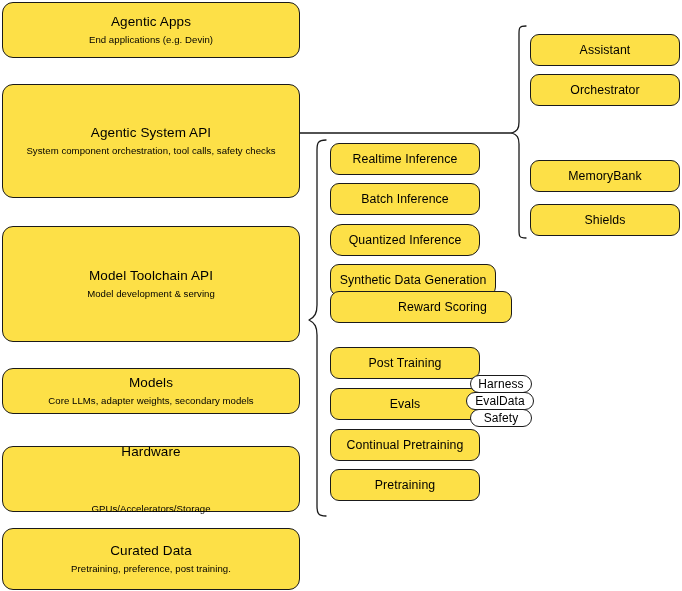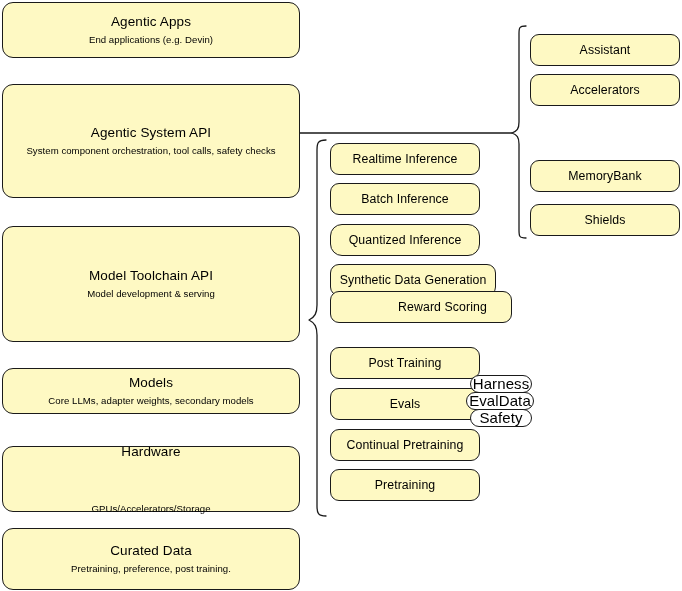--- a/index.html
+++ b/index.html
@@ -22,21 +22,21 @@
     left: 0;
     top: 0;
     width: 682px;
     height: 591px;
   }
 
   
   .box {
     position: absolute;
     box-sizing: border-box;
-    background: #fef9c3;
+    background: #fde047;
     border: 1.3px solid #1a1a1a;
     border-radius: 11px;
     display: flex;
     flex-direction: column;
     align-items: center;
     justify-content: center;
     text-align: center;
   }
 
   
@@ -66,21 +66,21 @@
   
   .badge {
     position: absolute;
     box-sizing: border-box;
     background: #ffffff;
     border: 1.4px solid #1a1a1a;
     border-radius: 999px;
     display: flex;
     align-items: center;
     justify-content: center;
-    font-size: 15px;
+    font-size: 12px;
     line-height: 14px;
     letter-spacing: 0.1px;
     z-index: 6;
   }
 
   
   .connector {
     position: absolute;
     overflow: visible;
     z-index: 2;
@@ -140,21 +140,21 @@
              C 219 109, 217 111, 212 113
              C 217 115, 219 117, 219 124
              L 219 210
              C 219 216, 219 218, 226 218"></path>
   </svg>
 
   <div class="box chip" style="left:530px; top:34px; width:150px; height:32px;">
     <div class="chip-label">Assistant</div>
   </div>
   <div class="box chip" style="left:530px; top:74px; width:150px; height:32px;">
-    <div class="chip-label">Accelerators</div>
+    <div class="chip-label">Orchestrator</div>
   </div>
   <div class="box chip" style="left:530px; top:160px; width:150px; height:32px;">
     <div class="chip-label">MemoryBank</div>
   </div>
   <div class="box chip" style="left:530px; top:204px; width:150px; height:32px;">
     <div class="chip-label">Shields</div>
   </div>
 
   <svg class="connector" style="left:296px; top:138px;" width="36" height="386" viewBox="0 0 36 386">
     <path d="M 30 2

